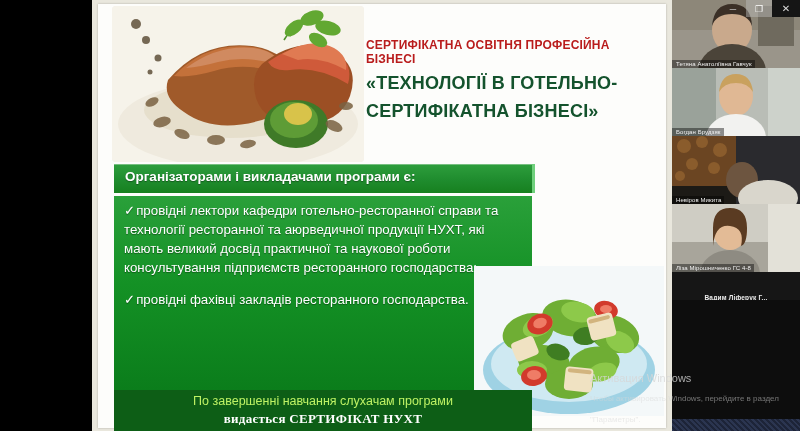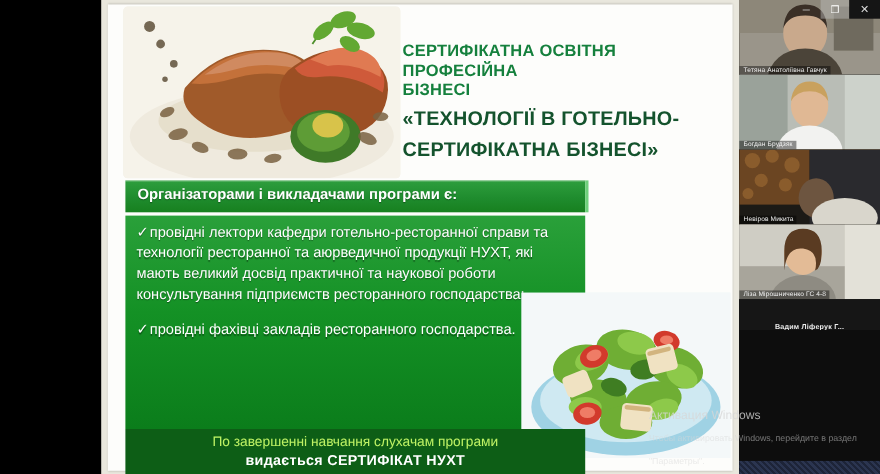--- a/index.html
+++ b/index.html
@@ -13,21 +13,21 @@
                box-shadow:0 0 2px rgba(0,0,0,.25);}
 
   
   .photo-steak{position:absolute;left:14px;top:2px;width:252px;height:156px;border-radius:4px;overflow:hidden;
      background:#f2efe6;}
   .photo-salad{position:absolute;left:376px;top:262px;width:190px;height:150px;overflow:hidden;background:#eef6f8;}
 
   
   .slide-title{position:absolute;left:268px;top:34px;width:290px;color:#2f9b3a;font-weight:bold;
                line-height:1.17;letter-spacing:.2px;}
-  .slide-title .t1{font-size:15px;display:block;color:#15803d;}
+  .slide-title .t1{font-size:12px;display:block;color:#b91c1c;}
   .slide-title .t2{font-size:18px;display:block;margin-top:7px;color:#14532d;}
 
   
   .green-head{position:absolute;left:16px;top:160px;width:418px;height:29px;
       background:linear-gradient(180deg,#2e9e3d 0%,#1f8c2e 55%,#17801f 100%);
       border-right:3px solid #6fd07c;box-shadow:0 1px 0 rgba(255,255,255,.35) inset;}
   .green-head span{display:block;color:#fff;font-size:13.5px;font-weight:bold;padding:5px 0 0 11px;
       text-shadow:0 1px 1px rgba(0,0,0,.35);}
 
   
@@ -35,21 +35,21 @@
       background:linear-gradient(180deg,#2aa03a 0%,#149125 45%,#0b7d1b 100%);}
   .green-body .bullet{color:#fff;font-size:13.3px;line-height:1.43;padding:0 8px 0 10px;
       text-shadow:0 1px 1px rgba(0,0,0,.4);}
   .green-body .b1{padding-top:5px;}
   .green-body .b2{padding-top:13px;}
   .chk{display:inline-block;margin-right:1px;}
 
   
   .green-foot{position:absolute;left:16px;top:386px;width:418px;height:45px;background:#0d5e16;}
   .green-foot .l1{color:#bef264;font-size:12.5px;text-align:center;padding-top:4px;}
-  .green-foot .l2{color:#fff;font-size:13px;font-weight:bold;text-align:center;padding-top:3px;letter-spacing:.3px;}
+  .green-foot .l2{color:#fff;font-size:13px;font-weight:bold;text-align:center;padding-top:3px;letter-spacing:.3px;font-family:Liberation Serif, serif;}
 
   
   .letterbox-left{position:absolute;left:0;top:0;width:92px;height:431px;background:#000;}
 
   
   .rail{position:absolute;left:672px;top:0;width:128px;height:431px;background:#1b1b1b;}
   .tile{position:relative;width:100%;height:68px;overflow:hidden;background:#4a4a48;}
   .tile .nm{position:absolute;left:0;bottom:0;max-width:100%;color:#f0f0f0;font-size:6px;
             padding:1px 3px 1px 4px;background:rgba(0,0,0,.42);white-space:nowrap;overflow:hidden;
             text-overflow:ellipsis;letter-spacing:.1px;}

